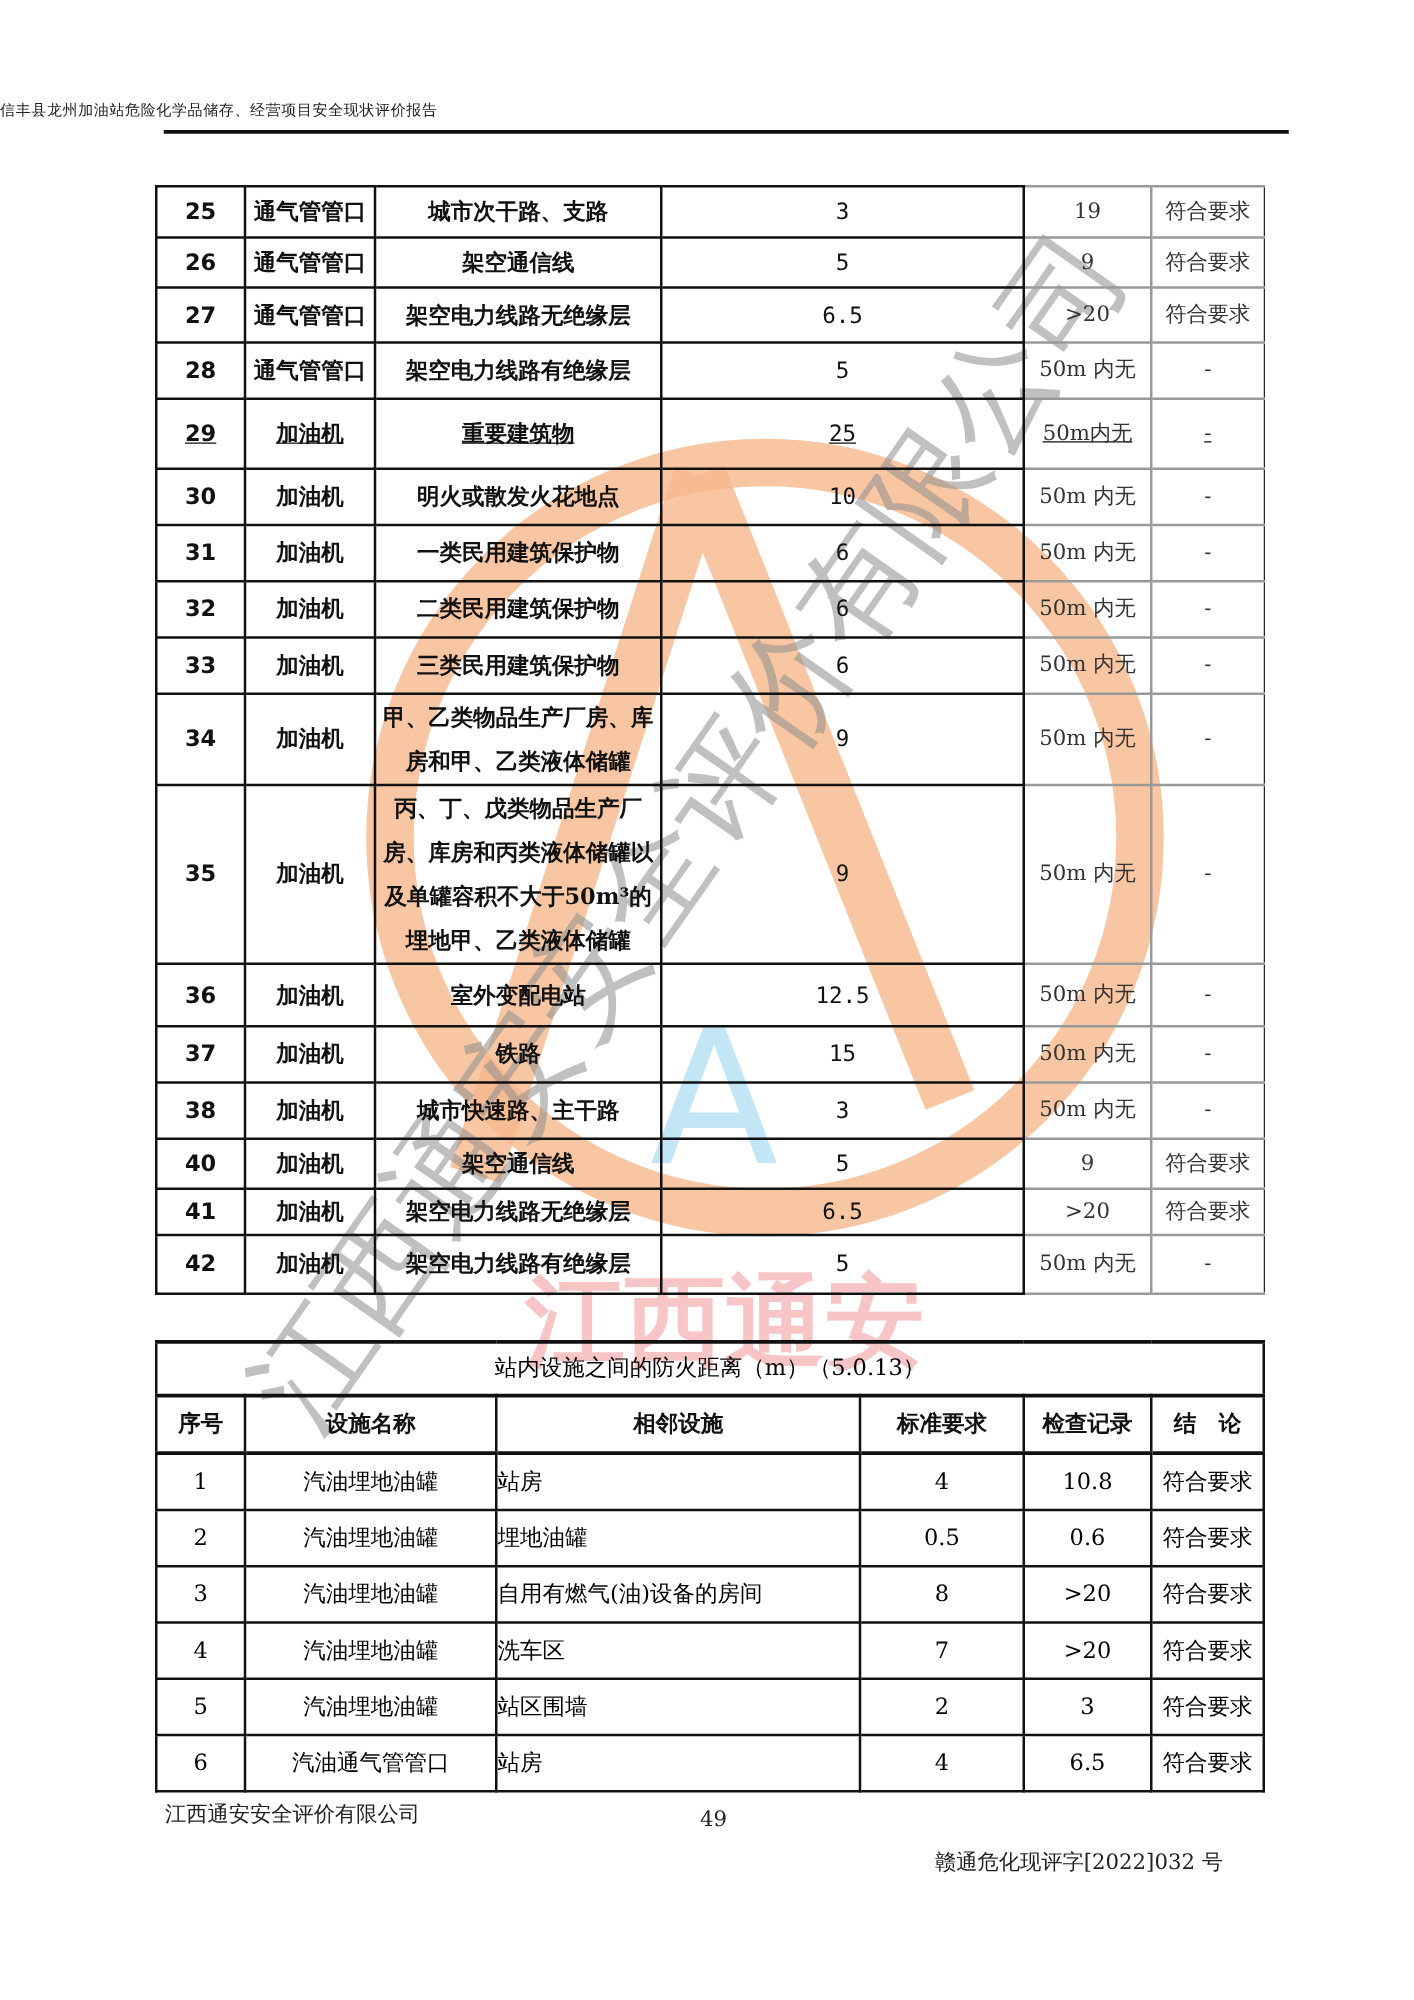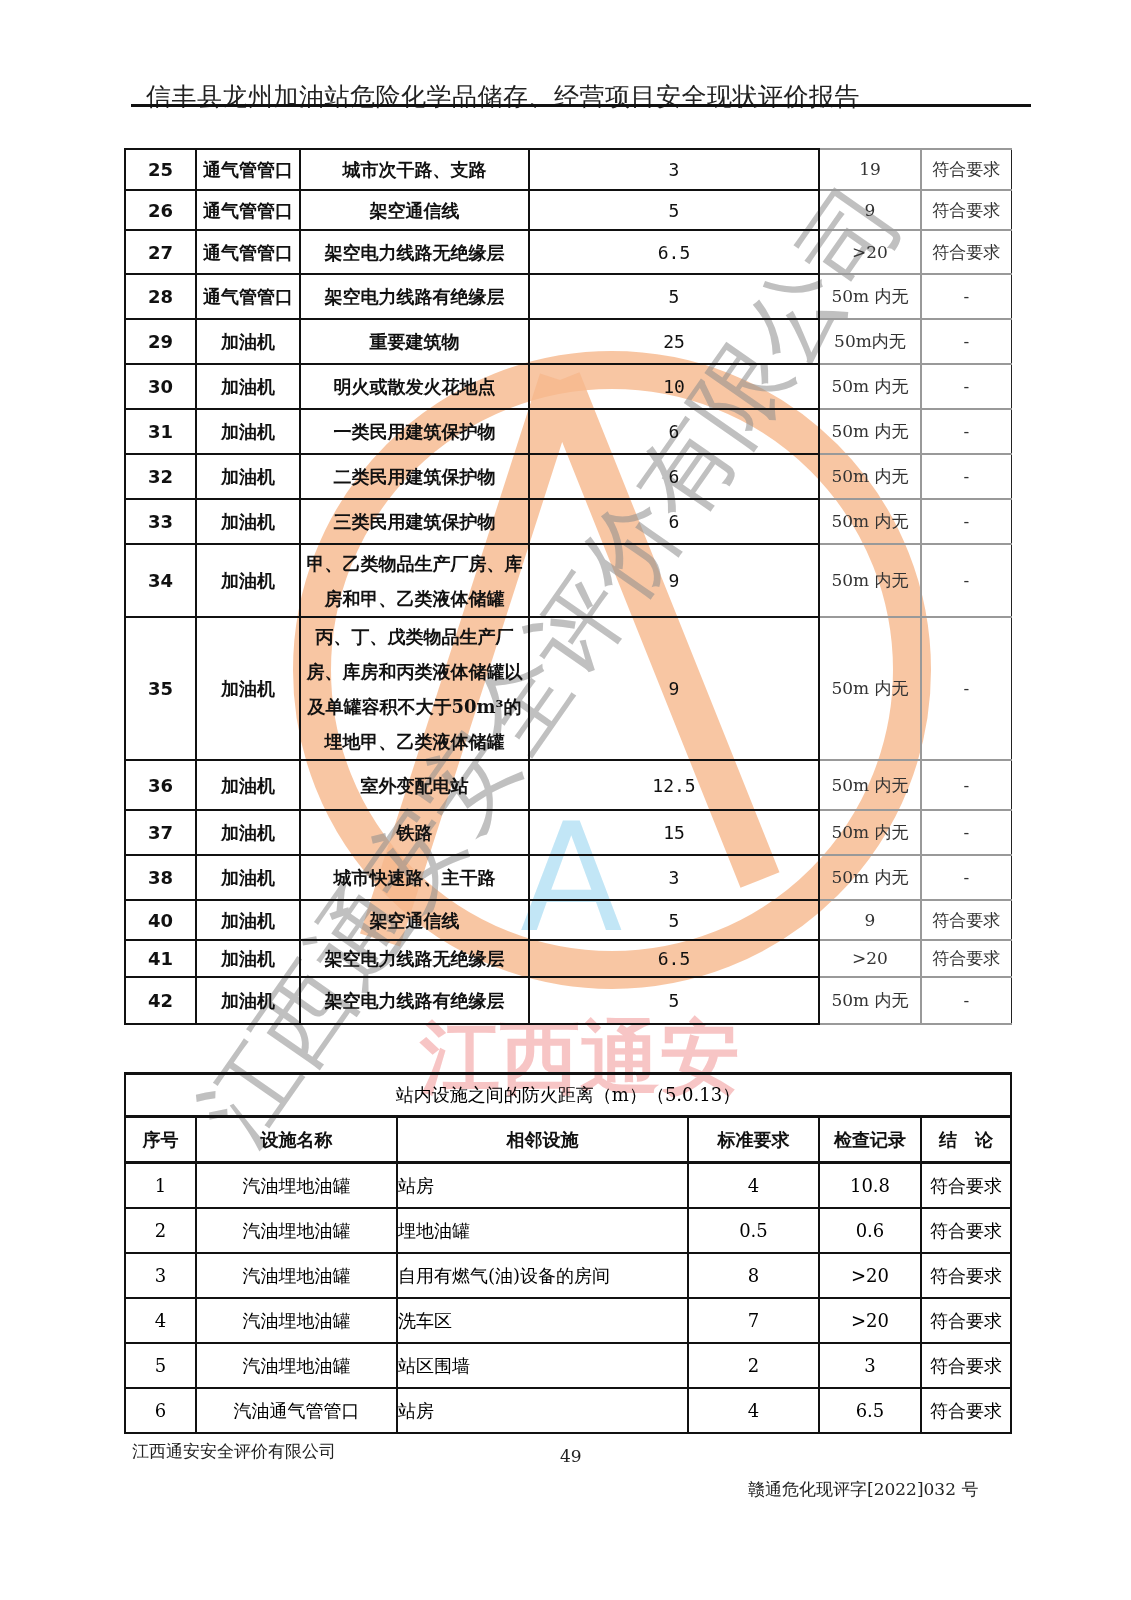--- a/index.html
+++ b/index.html
@@ -1,19 +1,19 @@
 <!DOCTYPE html>
 <html><head>
 <meta charset="utf-8">
 <style>
   html, body { margin:0; padding:0; background:#fff; }
   body { width:1131px; height:1600px; position:relative; overflow:hidden;
          font-family:"DejaVu Serif","Liberation Serif",serif; color:#111; }
-  .header-title { position:absolute; left:0; width:1006px; top:80px; text-align:center;
-         font-size:25px; color:#222; letter-spacing:0.5px; }
+  .header-title { position:absolute; left:0; width:1006px; top:80px; text-align:left;
+         font-size:12px; color:#222; letter-spacing:0.5px; }
   .header-rule { position:absolute; left:131px; width:900px; top:104px; height:3px; background:#111; }
   table { border-collapse:collapse; position:absolute; table-layout:fixed; }
   td { border:2px solid #111; text-align:center; vertical-align:middle; padding:0;
        font-size:18px; line-height:35px; }
   td.c-num { font-family:"DejaVu Sans","Liberation Sans",sans-serif; font-weight:bold; }
   td.c-fac, td.c-adj { font-weight:bold; }
   td.c-std { font-family:"DejaVu Sans Mono","Liberation Mono",monospace; }
   td.c-chk, td.c-res { border-color:#999; font-weight:normal; color:#333; font-size:17px; }
   td.c-res { border-right:1.5px solid #222; }
   .t1 { left:124px; top:148px; width:886px; }
@@ -78,21 +78,21 @@
         <td class="c-res">符合要求</td>
       </tr>
       <tr style="height: 45px;">
         <td class="c-num">28</td>
         <td class="c-fac">通气管管口</td>
         <td class="c-adj" style="line-height: 35px;">架空电力线路有绝缘层</td>
         <td class="c-std">5</td>
         <td class="c-chk">50m 内无</td>
         <td class="c-res">-</td>
       </tr>
-      <tr style="height: 45px;">
+      <tr style="height: 56px; text-decoration: underline;">
         <td class="c-num">29</td>
         <td class="c-fac">加油机</td>
         <td class="c-adj" style="line-height: 35px;">重要建筑物</td>
         <td class="c-std">25</td>
         <td class="c-chk">50m内无</td>
         <td class="c-res">-</td>
       </tr>
       <tr style="height: 45px;">
         <td class="c-num">30</td>
         <td class="c-fac">加油机</td>

